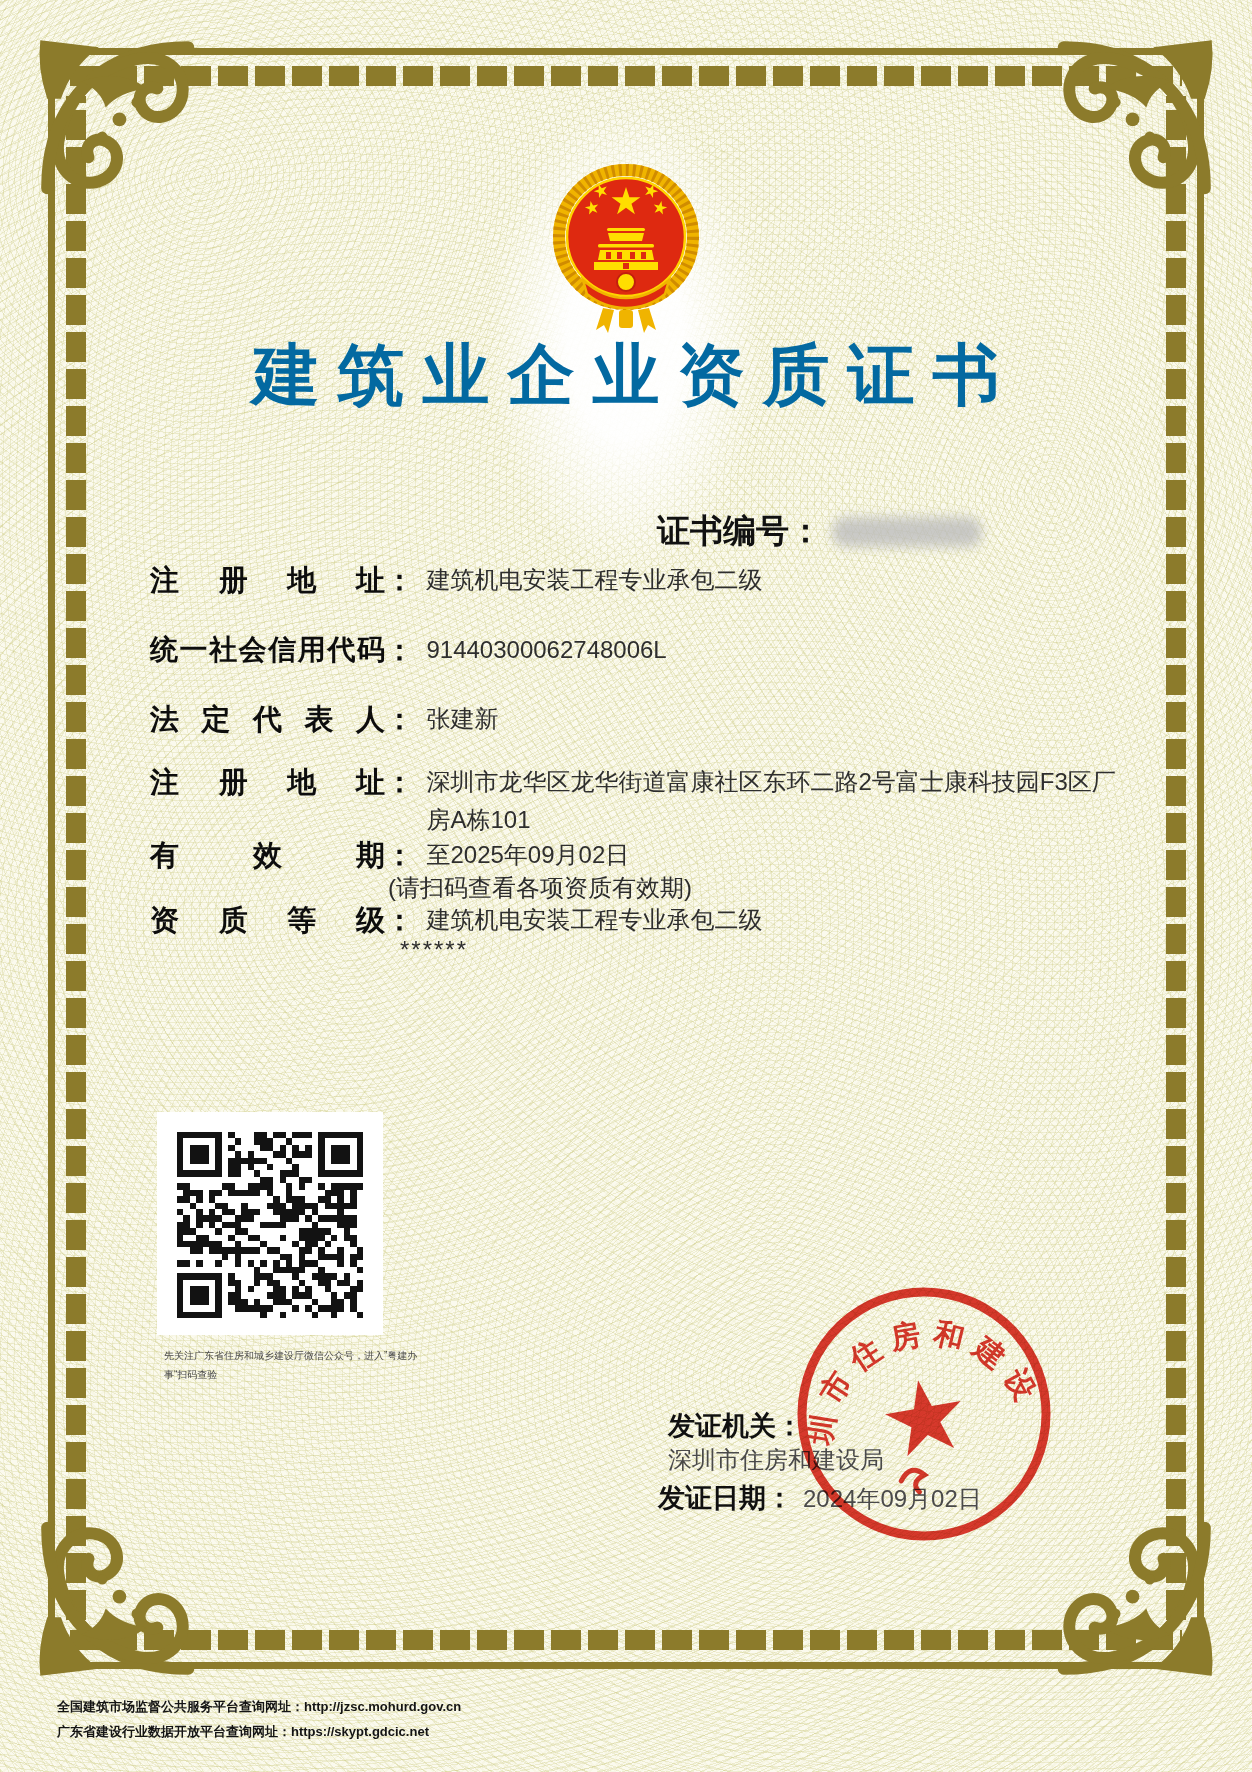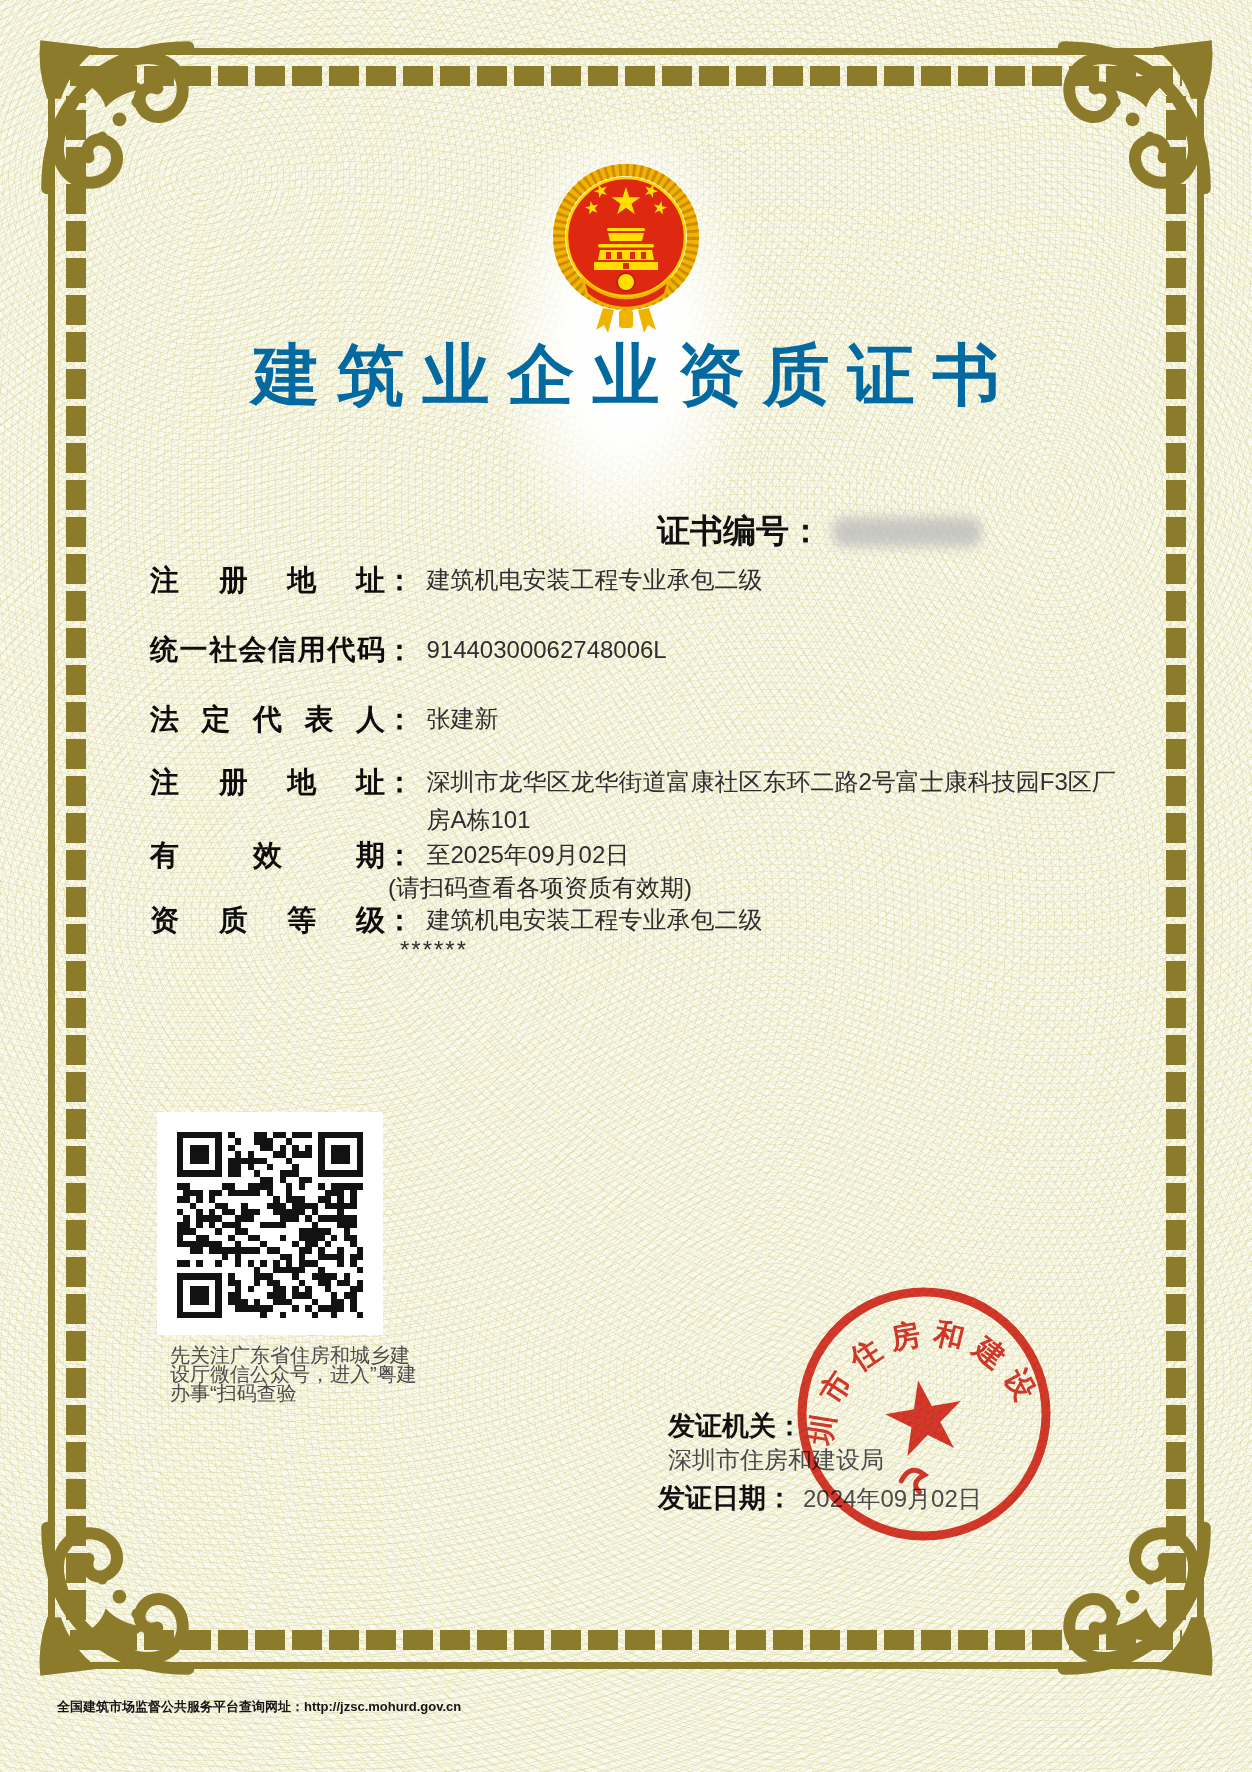--- a/index.html
+++ b/index.html
@@ -45,21 +45,21 @@
     text-align:justify;text-align-last:justify;text-justify:inter-character;line-height:38px;vertical-align:top;}
   .flabel.small{font-size:28px;letter-spacing:0;}
   .fcolon{display:inline-block;font-size:29px;font-weight:bold;color:#0d0d0d;line-height:38px;vertical-align:top;}
   .fvalue{display:inline-block;margin-left:8px;max-width:690px;font-size:24px;color:#2e2e2e;
     line-height:38px;vertical-align:top;white-space:normal;}
   .note{left:388px;top:872px;font-size:24px;color:#2c2c2c;}
   .stars-extra{left:400px;top:936px;font-size:24px;color:#2e2e2e;letter-spacing:2px;}
   
   .qr-panel{left:157px;top:1112px;width:226px;height:223px;background:#fff;}
   .qr-svg{left:177px;top:1132px;width:186px;height:186px;}
-  .qr-caption{left:170px;top:1346px;width:254px;font-size:20px;line-height:19px;color:#4b4b4b;}
+  .qr-caption{left:164px;top:1346px;width:254px;font-size:10px;line-height:19px;color:#4b4b4b;}
   
   .issue-row{position:absolute;left:658px;display:flex;align-items:baseline;}
   .ilabel{font-size:27px;font-weight:bold;color:#101010;white-space:nowrap;}
   .ivalue{font-size:24px;color:#4a4a4a;margin-left:10px;white-space:nowrap;}
   .row-authority{top:1408px;flex-direction:column;} .row-date{top:1480px;}
   .seal{left:790px;top:1280px;width:268px;height:268px;mix-blend-mode:multiply;opacity:.92;}
   
   .footer{left:57px;top:1694px;font-size:13px;font-weight:bold;color:#141414;line-height:25px;}
 </style>
 </head>
@@ -546,13 +546,14 @@
     </defs>
     <text font-size="30" font-weight="bold" letter-spacing="10" stroke="none" fill="#d8291d">
       <textPath href="#sealArc" startOffset="50%" text-anchor="middle">深圳市住房和建设局</textPath>
     </text>
     <path d="M100,196 q12,-16 24,-2 q-16,5 -8,16" fill="none" stroke-width="5" stroke-linecap="round"></path>
   </g>
 </svg>
 
 <div class="abs footer">
   <div>全国建筑市场监督公共服务平台查询网址：http://jzsc.mohurd.gov.cn</div>
+  <div>广东省建设行业数据开放平台查询网址：https://skypt.gdcic.net</div>
 </div>
 
 </body></html>

